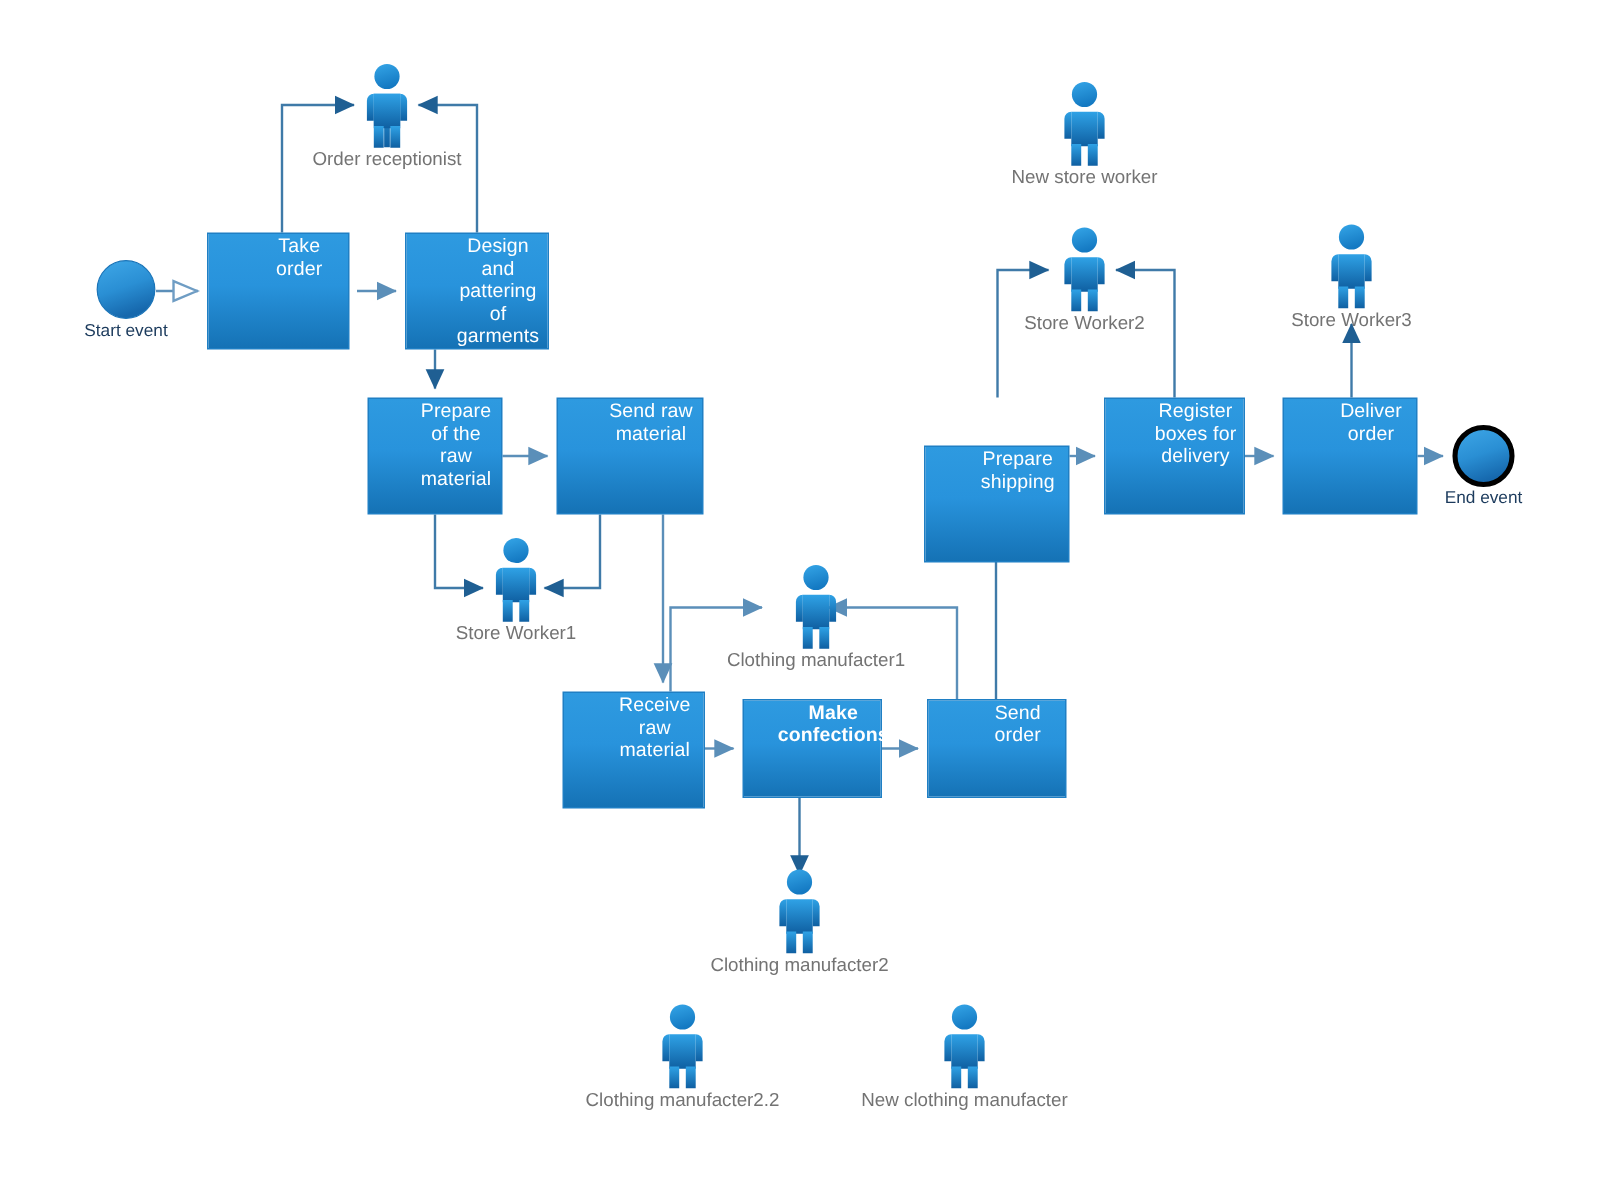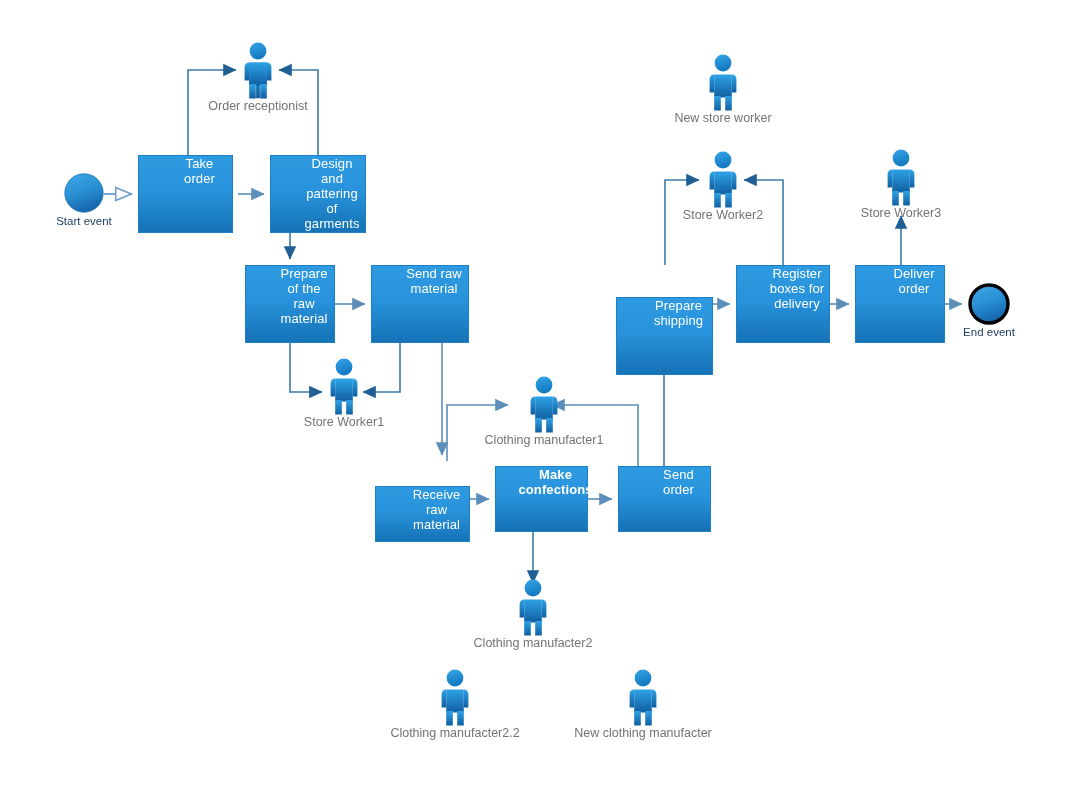--- a/index.html
+++ b/index.html
@@ -117,21 +117,21 @@
   </div>
   <div class="task" style="left:270px;top:155px;width:96px;height:78px;">
     <span>Design and pattering of garments</span>
   </div>
   <div class="task" style="left:245px;top:265px;width:90px;height:78px;">
     <span>Prepare of the raw material</span>
   </div>
   <div class="task" style="left:371px;top:265px;width:98px;height:78px;">
     <span>Send raw material</span>
   </div>
-  <div class="task" style="left:375px;top:486px;width:95px;height:56px;">
+  <div class="task" style="left:375px;top:461px;width:95px;height:78px;">
     <span>Receive raw material</span>
   </div>
   <div class="task" style="left:495px;top:466px;width:93px;height:66px;font-weight:bold;">
     <span>Make confections</span>
   </div>
   <div class="task" style="left:618px;top:466px;width:93px;height:66px;">
     <span>Send order</span>
   </div>
   <div class="task" style="left:616px;top:265px;width:97px;height:78px;margin-top:32px;">
     <span>Prepare shipping</span>

